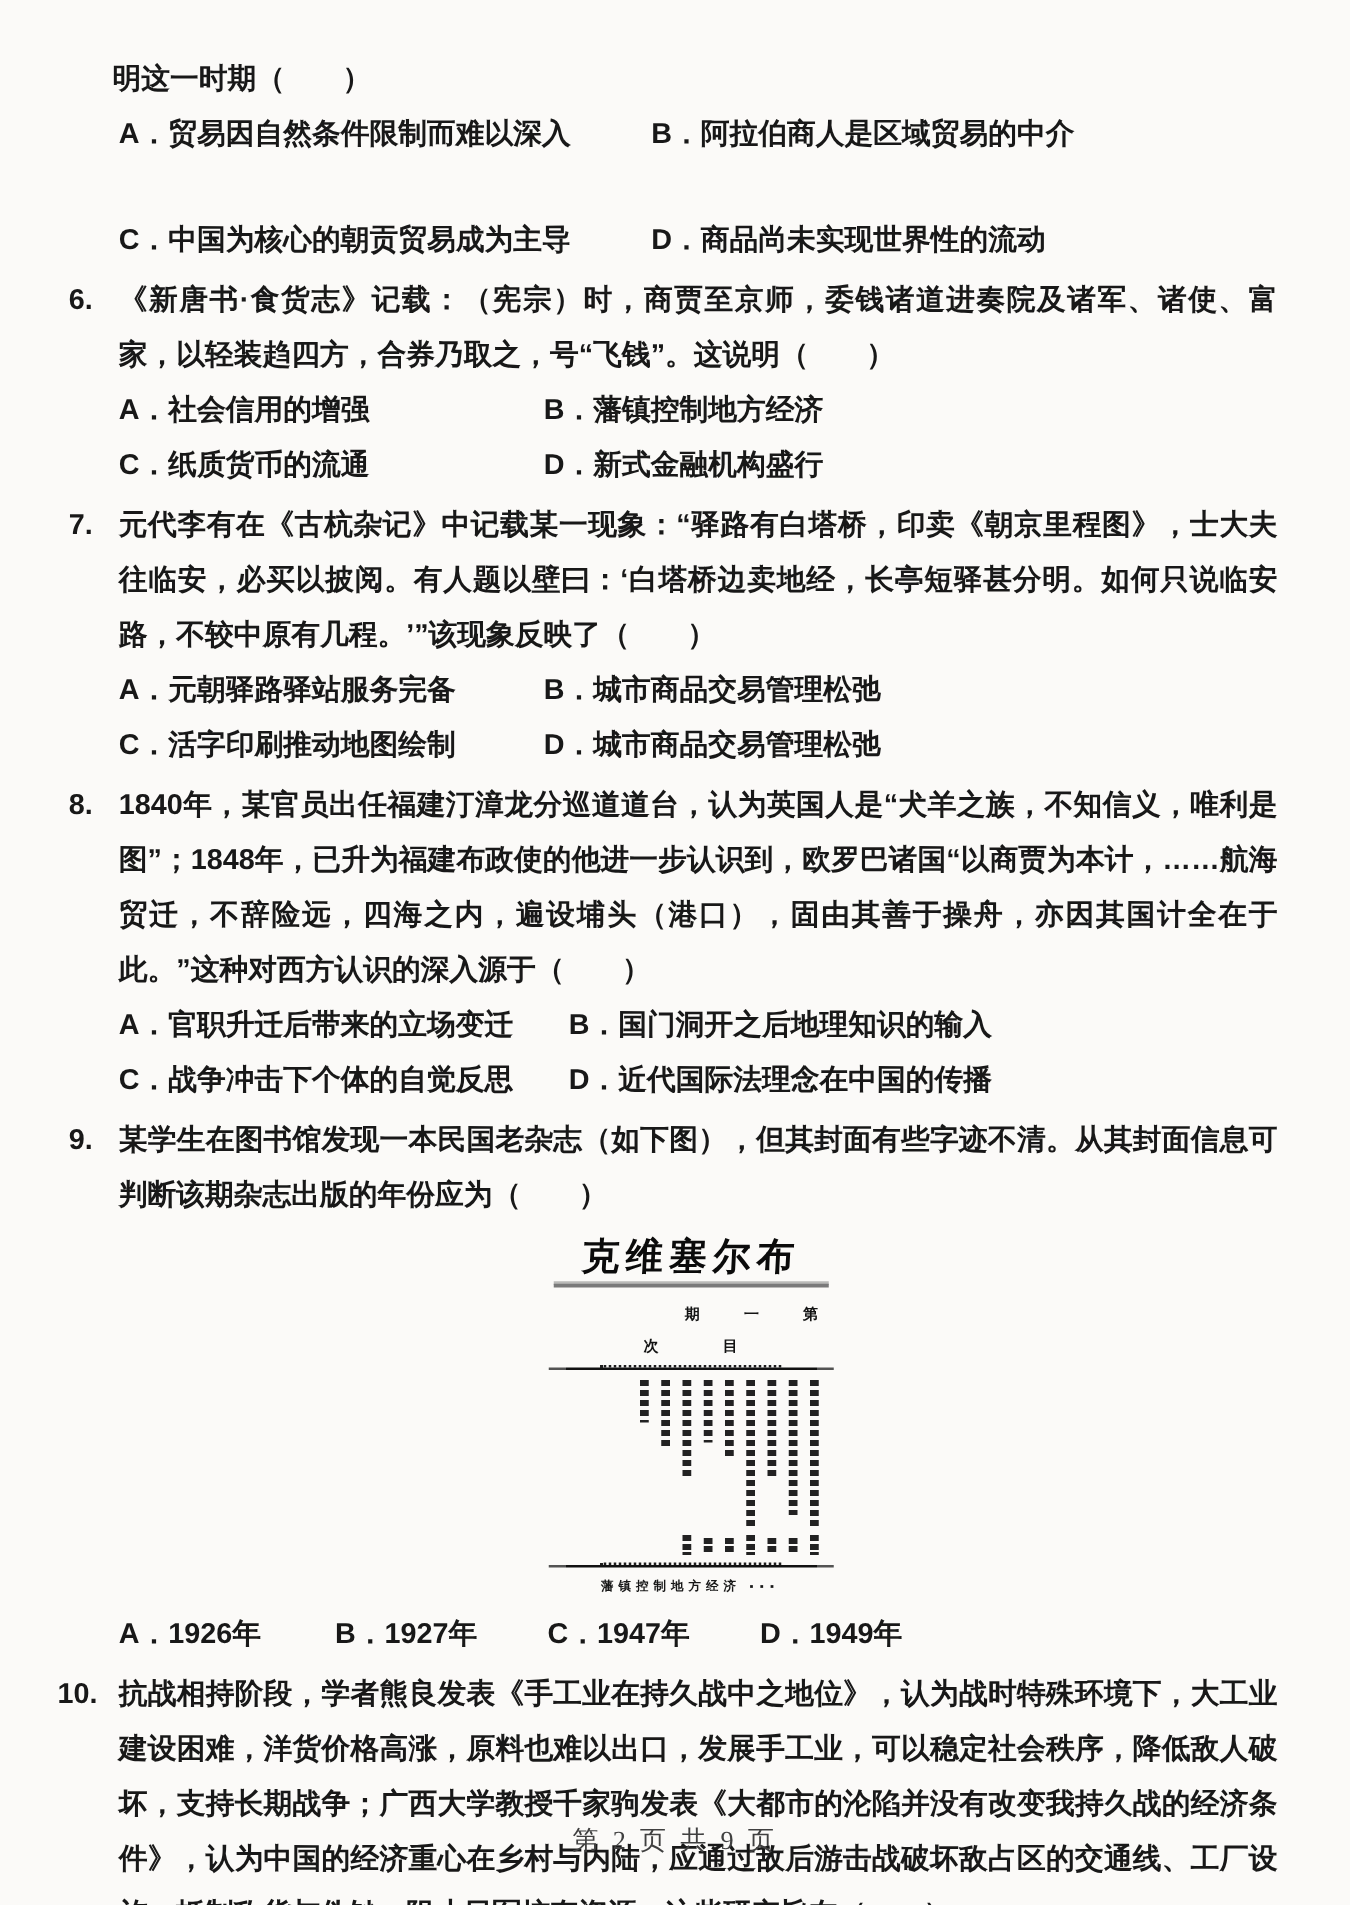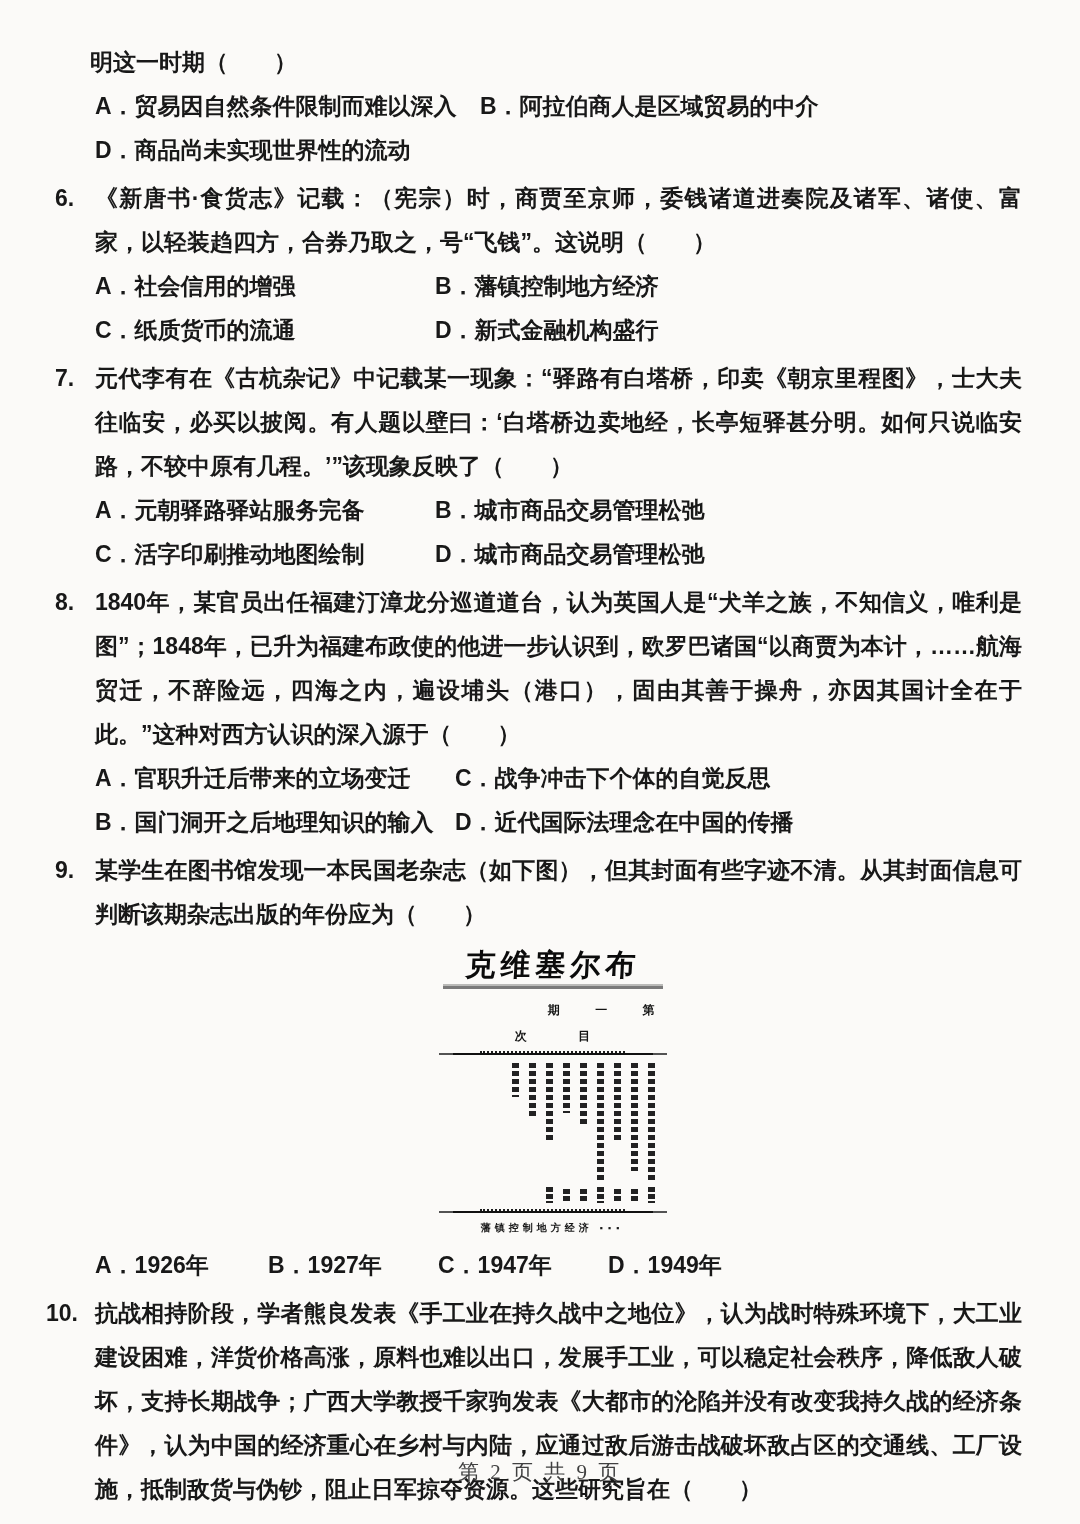--- a/index.html
+++ b/index.html
@@ -32,21 +32,21 @@
     text-align:justify;
   }
   .cont .stem{padding-left:35px;}
   .opts{
     display:grid;
     padding-left:40px;
     font-size:23px;
     line-height:44px;
   }
   .opts span{white-space:nowrap;}
-  .cols-a{grid-template-columns:385px 1fr;}
+  .cols-a{grid-template-columns:385px 1fr;gap:41px;}
   .cols-b{grid-template-columns:340px 1fr;}
   .cols-c{grid-template-columns:360px 1fr;}
   .cols-d{grid-template-columns:173px 170px 170px 1fr;}
   
   .mag{
     width:236px;
     margin:8px auto 6px;
     transform:translateX(14px);
     padding:2px 0;
     filter:contrast(105%);
@@ -147,20 +147,21 @@
 <body>
 
 <div class="page">
   <div class="content">
 
     <section class="q cont">
       <p class="stem">明这一时期（　　）</p>
       <div class="opts cols-a">
         <span>A．贸易因自然条件限制而难以深入</span>
         <span>B．阿拉伯商人是区域贸易的中介</span>
+        <span>C．中国为核心的朝贡贸易成为主导</span>
         <span>D．商品尚未实现世界性的流动</span>
       </div>
     </section>
 
     <section class="q">
       <span class="qnum">6.</span>
       <p class="stem">《新唐书·食货志》记载：（宪宗）时，商贾至京师，委钱诸道进奏院及诸军、诸使、富家，以轻装趋四方，合券乃取之，号“飞钱”。这说明（　　）</p>
       <div class="opts cols-b">
         <span>A．社会信用的增强</span>
         <span>B．藩镇控制地方经济</span>
@@ -178,22 +179,22 @@
         <span>C．活字印刷推动地图绘制</span>
         <span>D．城市商品交易管理松弛</span>
       </div>
     </section>
 
     <section class="q">
       <span class="qnum">8.</span>
       <p class="stem">1840年，某官员出任福建汀漳龙分巡道道台，认为英国人是“犬羊之族，不知信义，唯利是图”；1848年，已升为福建布政使的他进一步认识到，欧罗巴诸国“以商贾为本计，……航海贸迁，不辞险远，四海之内，遍设埔头（港口），固由其善于操舟，亦因其国计全在于此。”这种对西方认识的深入源于（　　）</p>
       <div class="opts cols-c">
         <span>A．官职升迁后带来的立场变迁</span>
+        <span>B．国门洞开之后地理知识的输入</span>
         <span>C．战争冲击下个体的自觉反思</span>
-        <span>B．国门洞开之后地理知识的输入</span>
         <span>D．近代国际法理念在中国的传播</span>
       </div>
     </section>
 
     <section class="q">
       <span class="qnum">9.</span>
       <p class="stem">某学生在图书馆发现一本民国老杂志（如下图），但其封面有些字迹不清。从其封面信息可判断该期杂志出版的年份应为（　　）</p>
 
       <figure class="mag">
         <div class="mag-title">克维塞尔布</div>

